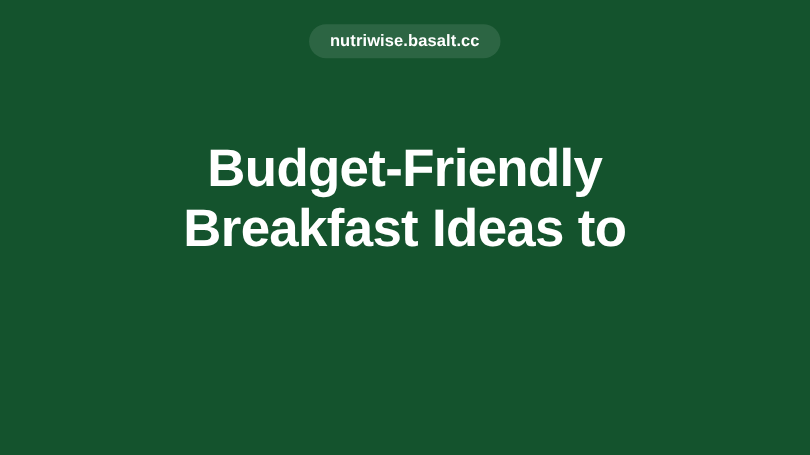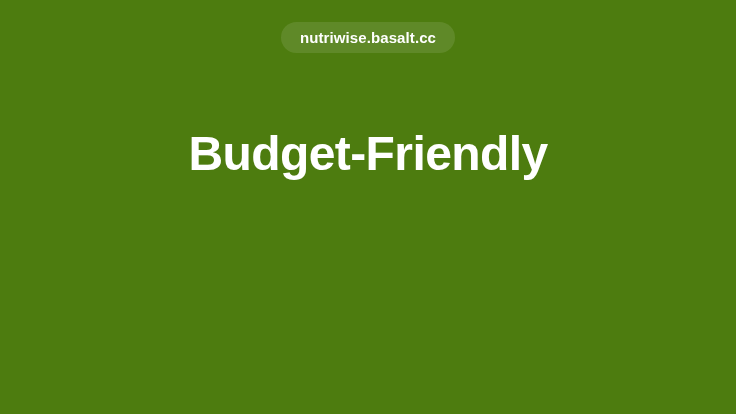--- a/index.html
+++ b/index.html
@@ -12,21 +12,21 @@
     height: 414px;
     overflow: hidden;
     font-family: "Liberation Sans", sans-serif;
     background: #2b7d9b;
   }
 
   .canvas {
     position: relative;
     width: 736px;
     height: 414px;
-    background: #4d7c0f;
+    background: #14532d;
     box-sizing: border-box;
     display: flex;
     flex-direction: column;
     align-items: center;
   }
 
   
   .badge-row {
     position: absolute;
     top: 22px;
@@ -76,15 +76,16 @@
 <body>
 
 <div class="canvas">
 
   <div class="badge-row">
     <div class="site-badge">nutriwise.basalt.cc</div>
   </div>
 
   <div class="headline-block">
     <span class="headline-line">Budget-Friendly</span>
+    <span class="headline-line">Breakfast Ideas to</span>
   </div>
 
 </div>
 
 </body></html>

